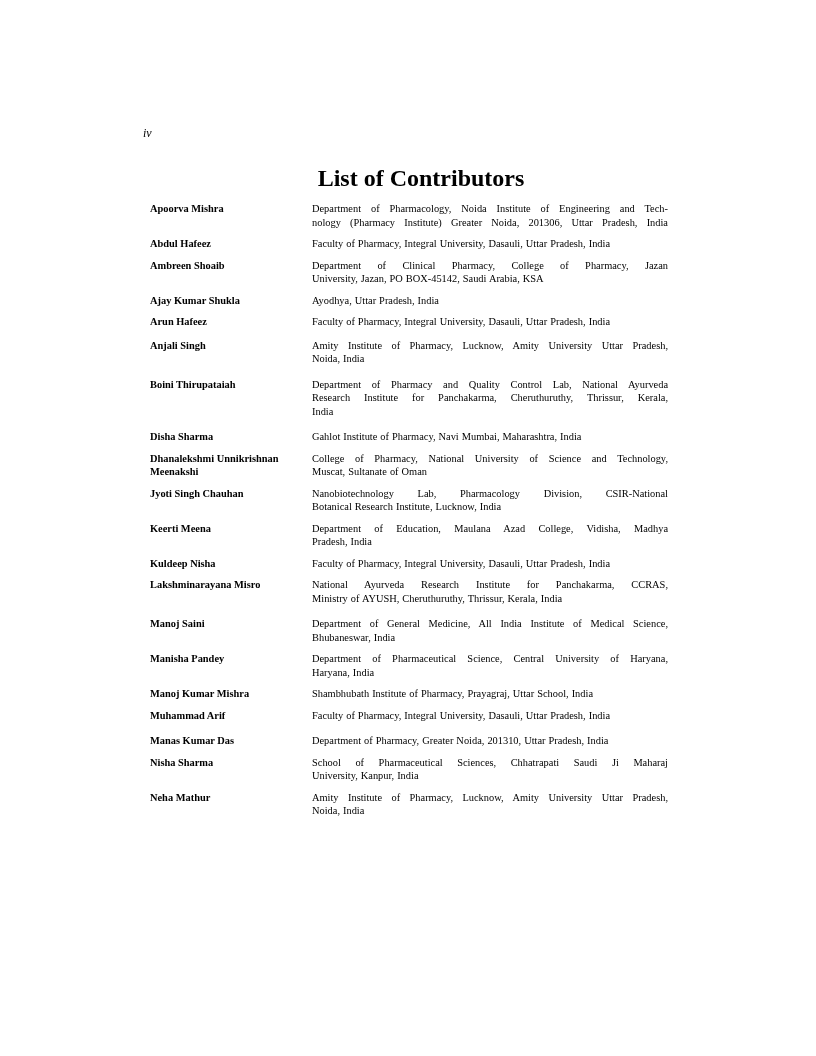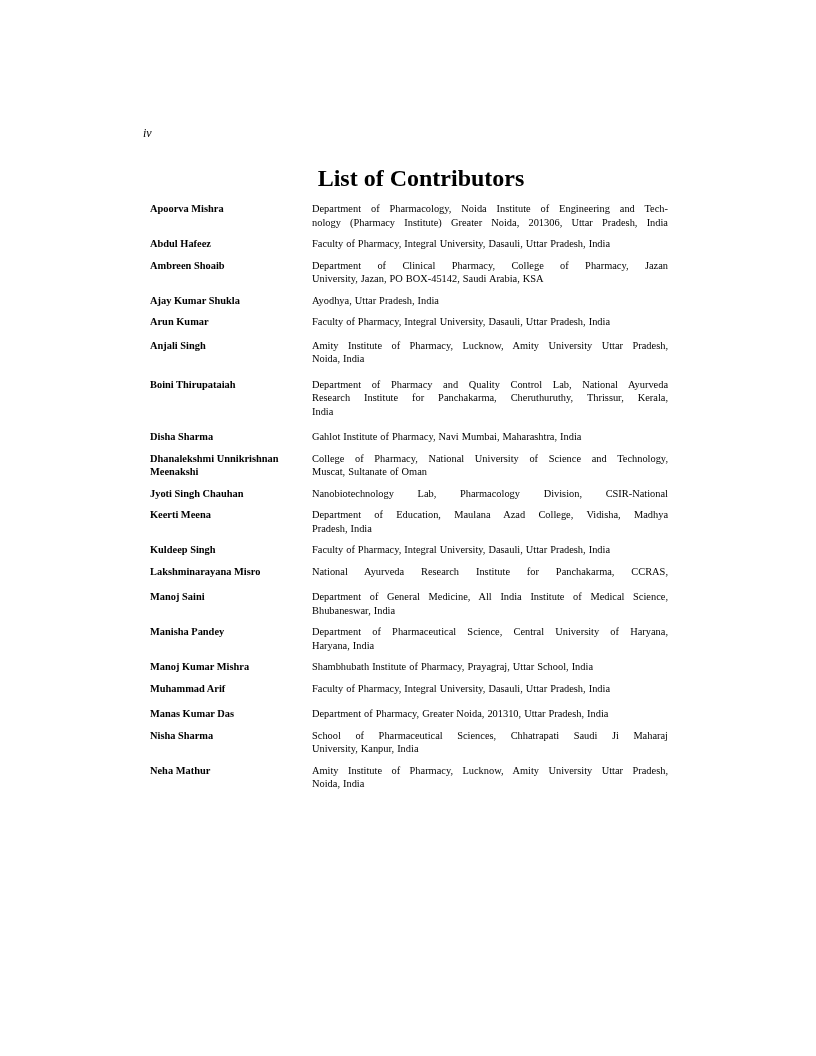--- a/index.html
+++ b/index.html
@@ -100,21 +100,21 @@
           <div class="aline">University, Jazan, PO BOX-45142, Saudi Arabia, KSA</div>
         </div>
       </div>
       <div class="row">
         <div class="cname">Ajay Kumar Shukla</div>
         <div class="aff">
           <div class="aline">Ayodhya, Uttar Pradesh, India</div>
         </div>
       </div>
       <div class="row">
-        <div class="cname">Arun Kumar</div>
+        <div class="cname">Arun Hafeez</div>
         <div class="aff">
           <div class="aline">Faculty of Pharmacy, Integral University, Dasauli, Uttar Pradesh, India</div>
         </div>
       </div>
       <div class="row">
         <div class="cname">Anjali Singh</div>
         <div class="aff">
           <div class="aline just">Amity Institute of Pharmacy, Lucknow, Amity University Uttar Pradesh,</div>
           <div class="aline">Noida, India</div>
         </div>
@@ -137,39 +137,41 @@
         <div class="cname">Dhanalekshmi Unnikrishnan Meenakshi</div>
         <div class="aff">
           <div class="aline just">College of Pharmacy, National University of Science and Technology,</div>
           <div class="aline">Muscat, Sultanate of Oman</div>
         </div>
       </div>
       <div class="row">
         <div class="cname">Jyoti Singh Chauhan</div>
         <div class="aff">
           <div class="aline just">Nanobiotechnology Lab, Pharmacology Division, CSIR-National</div>
+          <div class="aline">Botanical Research Institute, Lucknow, India</div>
         </div>
       </div>
       <div class="row">
         <div class="cname">Keerti Meena</div>
         <div class="aff">
           <div class="aline just">Department of Education, Maulana Azad College, Vidisha, Madhya</div>
           <div class="aline">Pradesh, India</div>
         </div>
       </div>
       <div class="row">
-        <div class="cname">Kuldeep Singh</div>
+        <div class="cname">Kuldeep Nisha</div>
         <div class="aff">
           <div class="aline">Faculty of Pharmacy, Integral University, Dasauli, Uttar Pradesh, India</div>
         </div>
       </div>
       <div class="row">
         <div class="cname">Lakshminarayana Misro</div>
         <div class="aff">
           <div class="aline just">National Ayurveda Research Institute for Panchakarma, CCRAS,</div>
+          <div class="aline">Ministry of AYUSH, Cheruthuruthy, Thrissur, Kerala, India</div>
         </div>
       </div>
       <div class="row">
         <div class="cname">Manoj Saini</div>
         <div class="aff">
           <div class="aline just">Department of General Medicine, All India Institute of Medical Science,</div>
           <div class="aline">Bhubaneswar, India</div>
         </div>
       </div>
       <div class="row">

